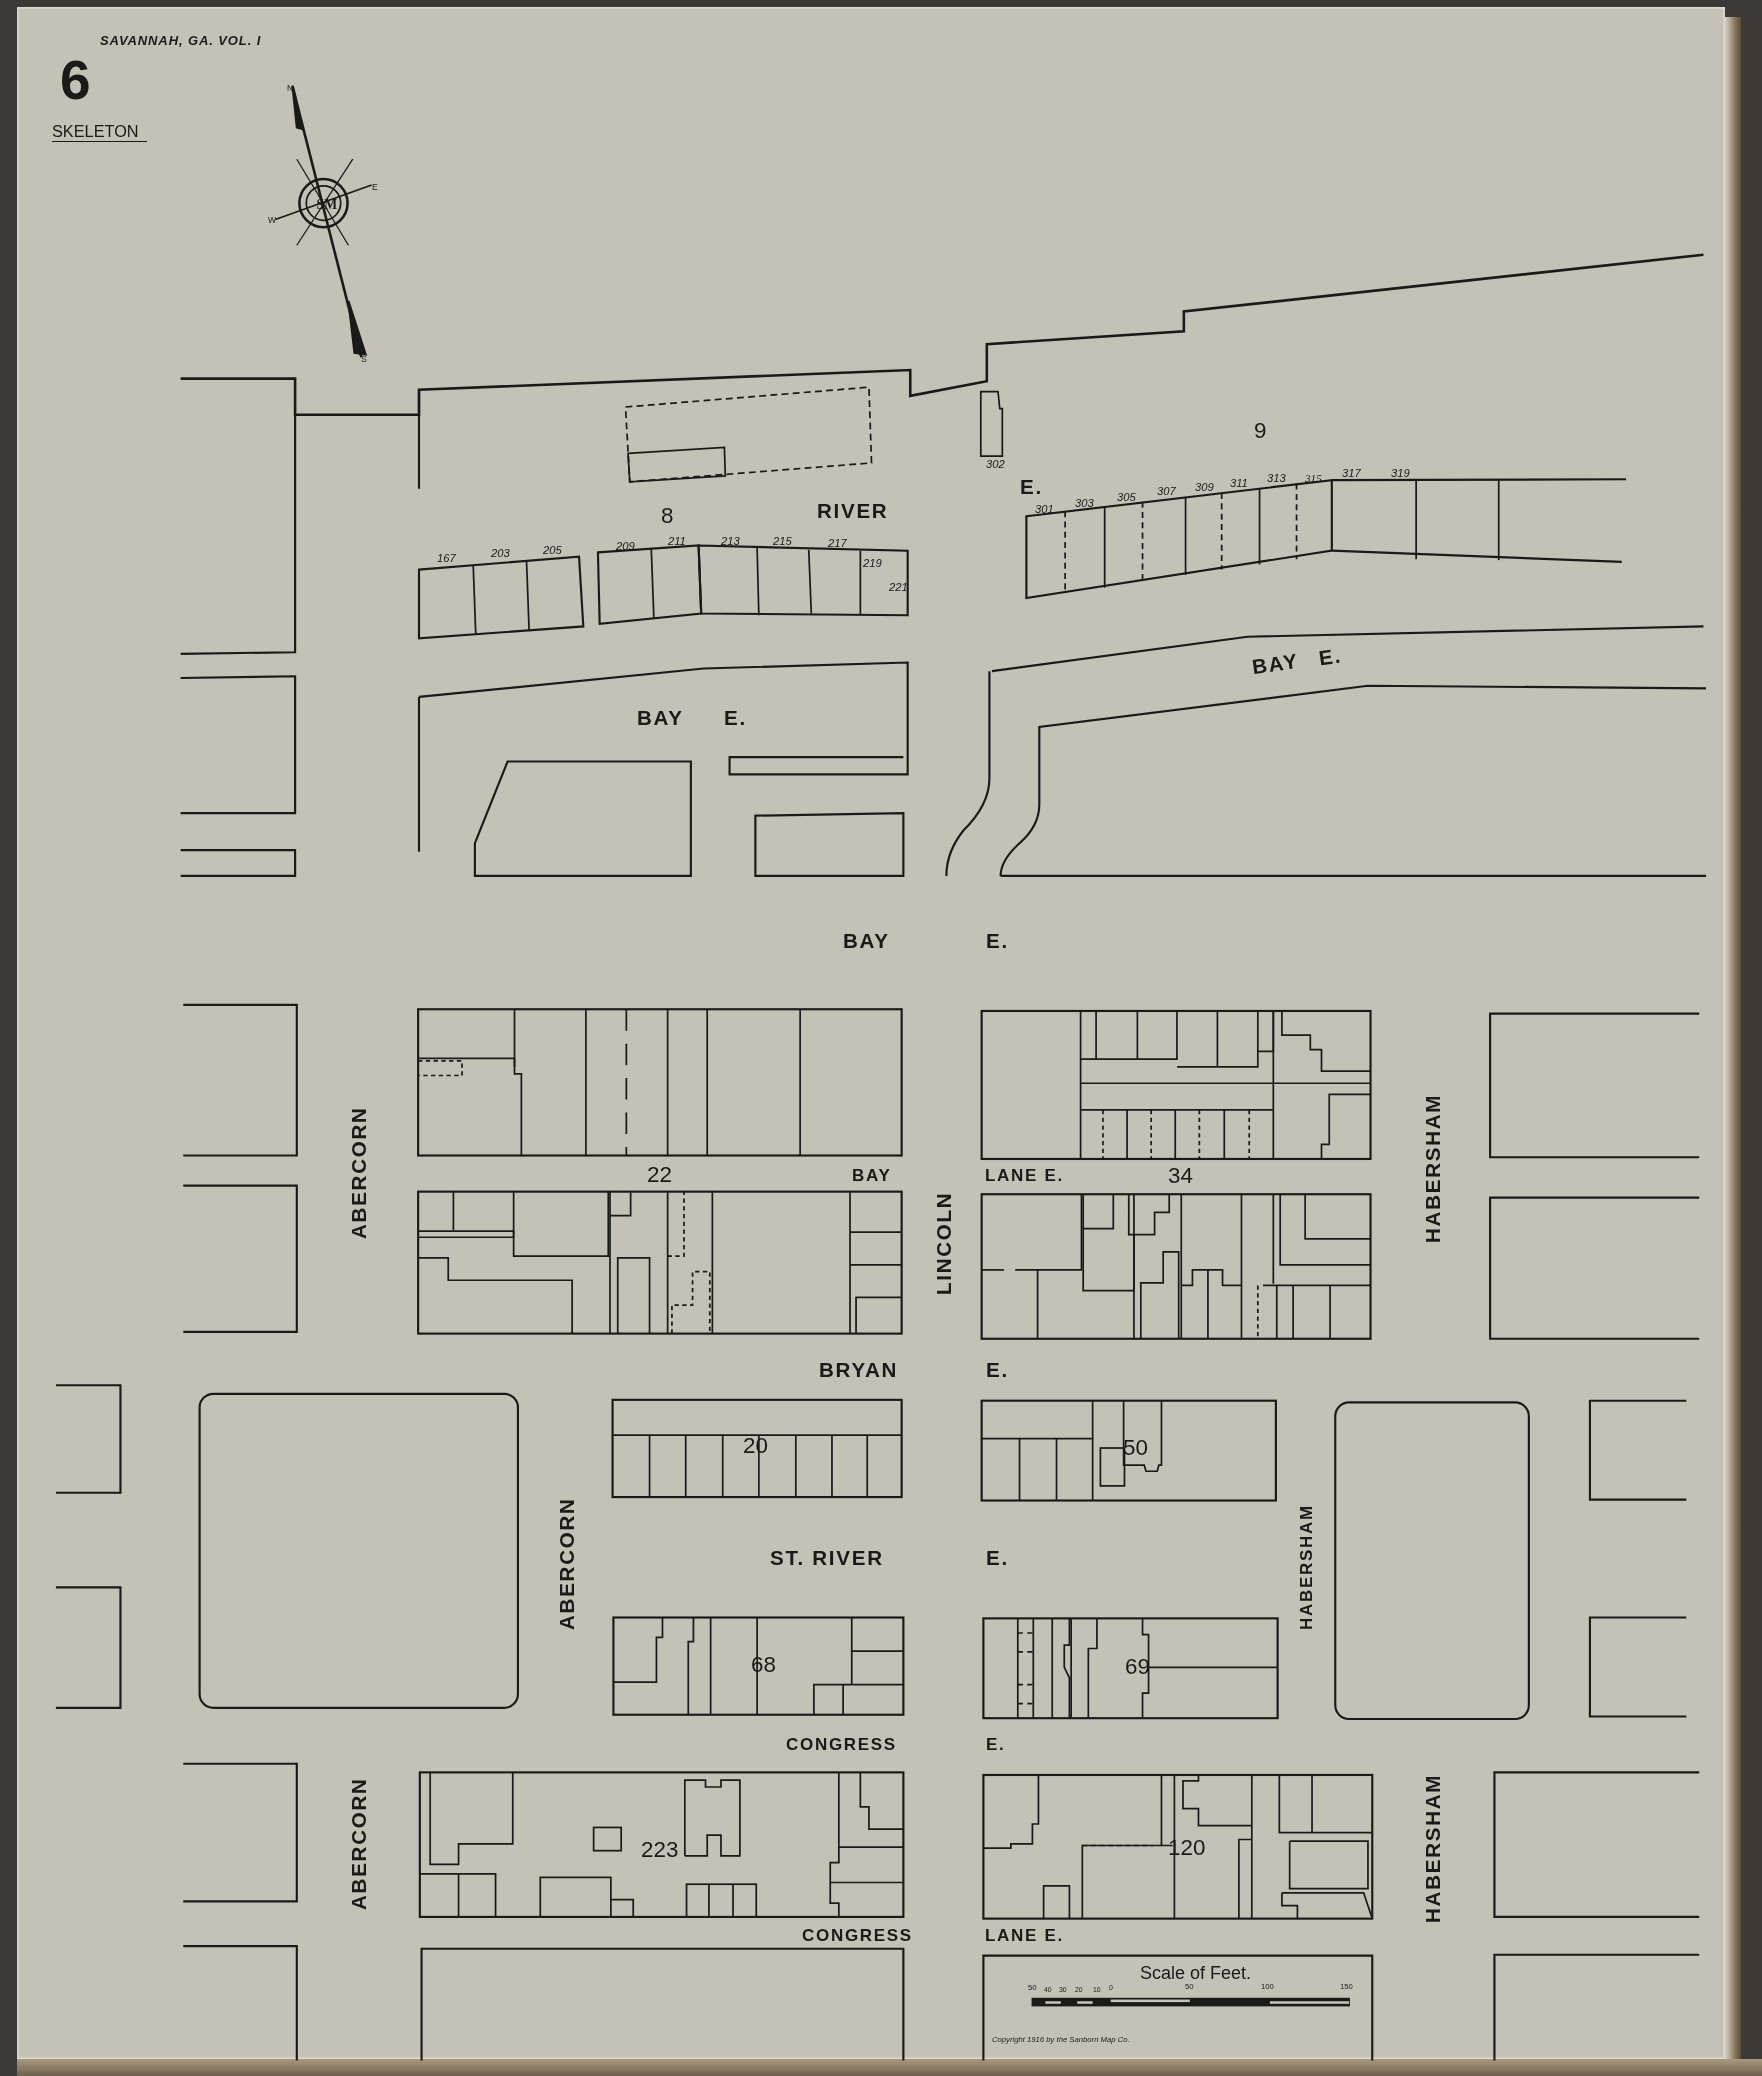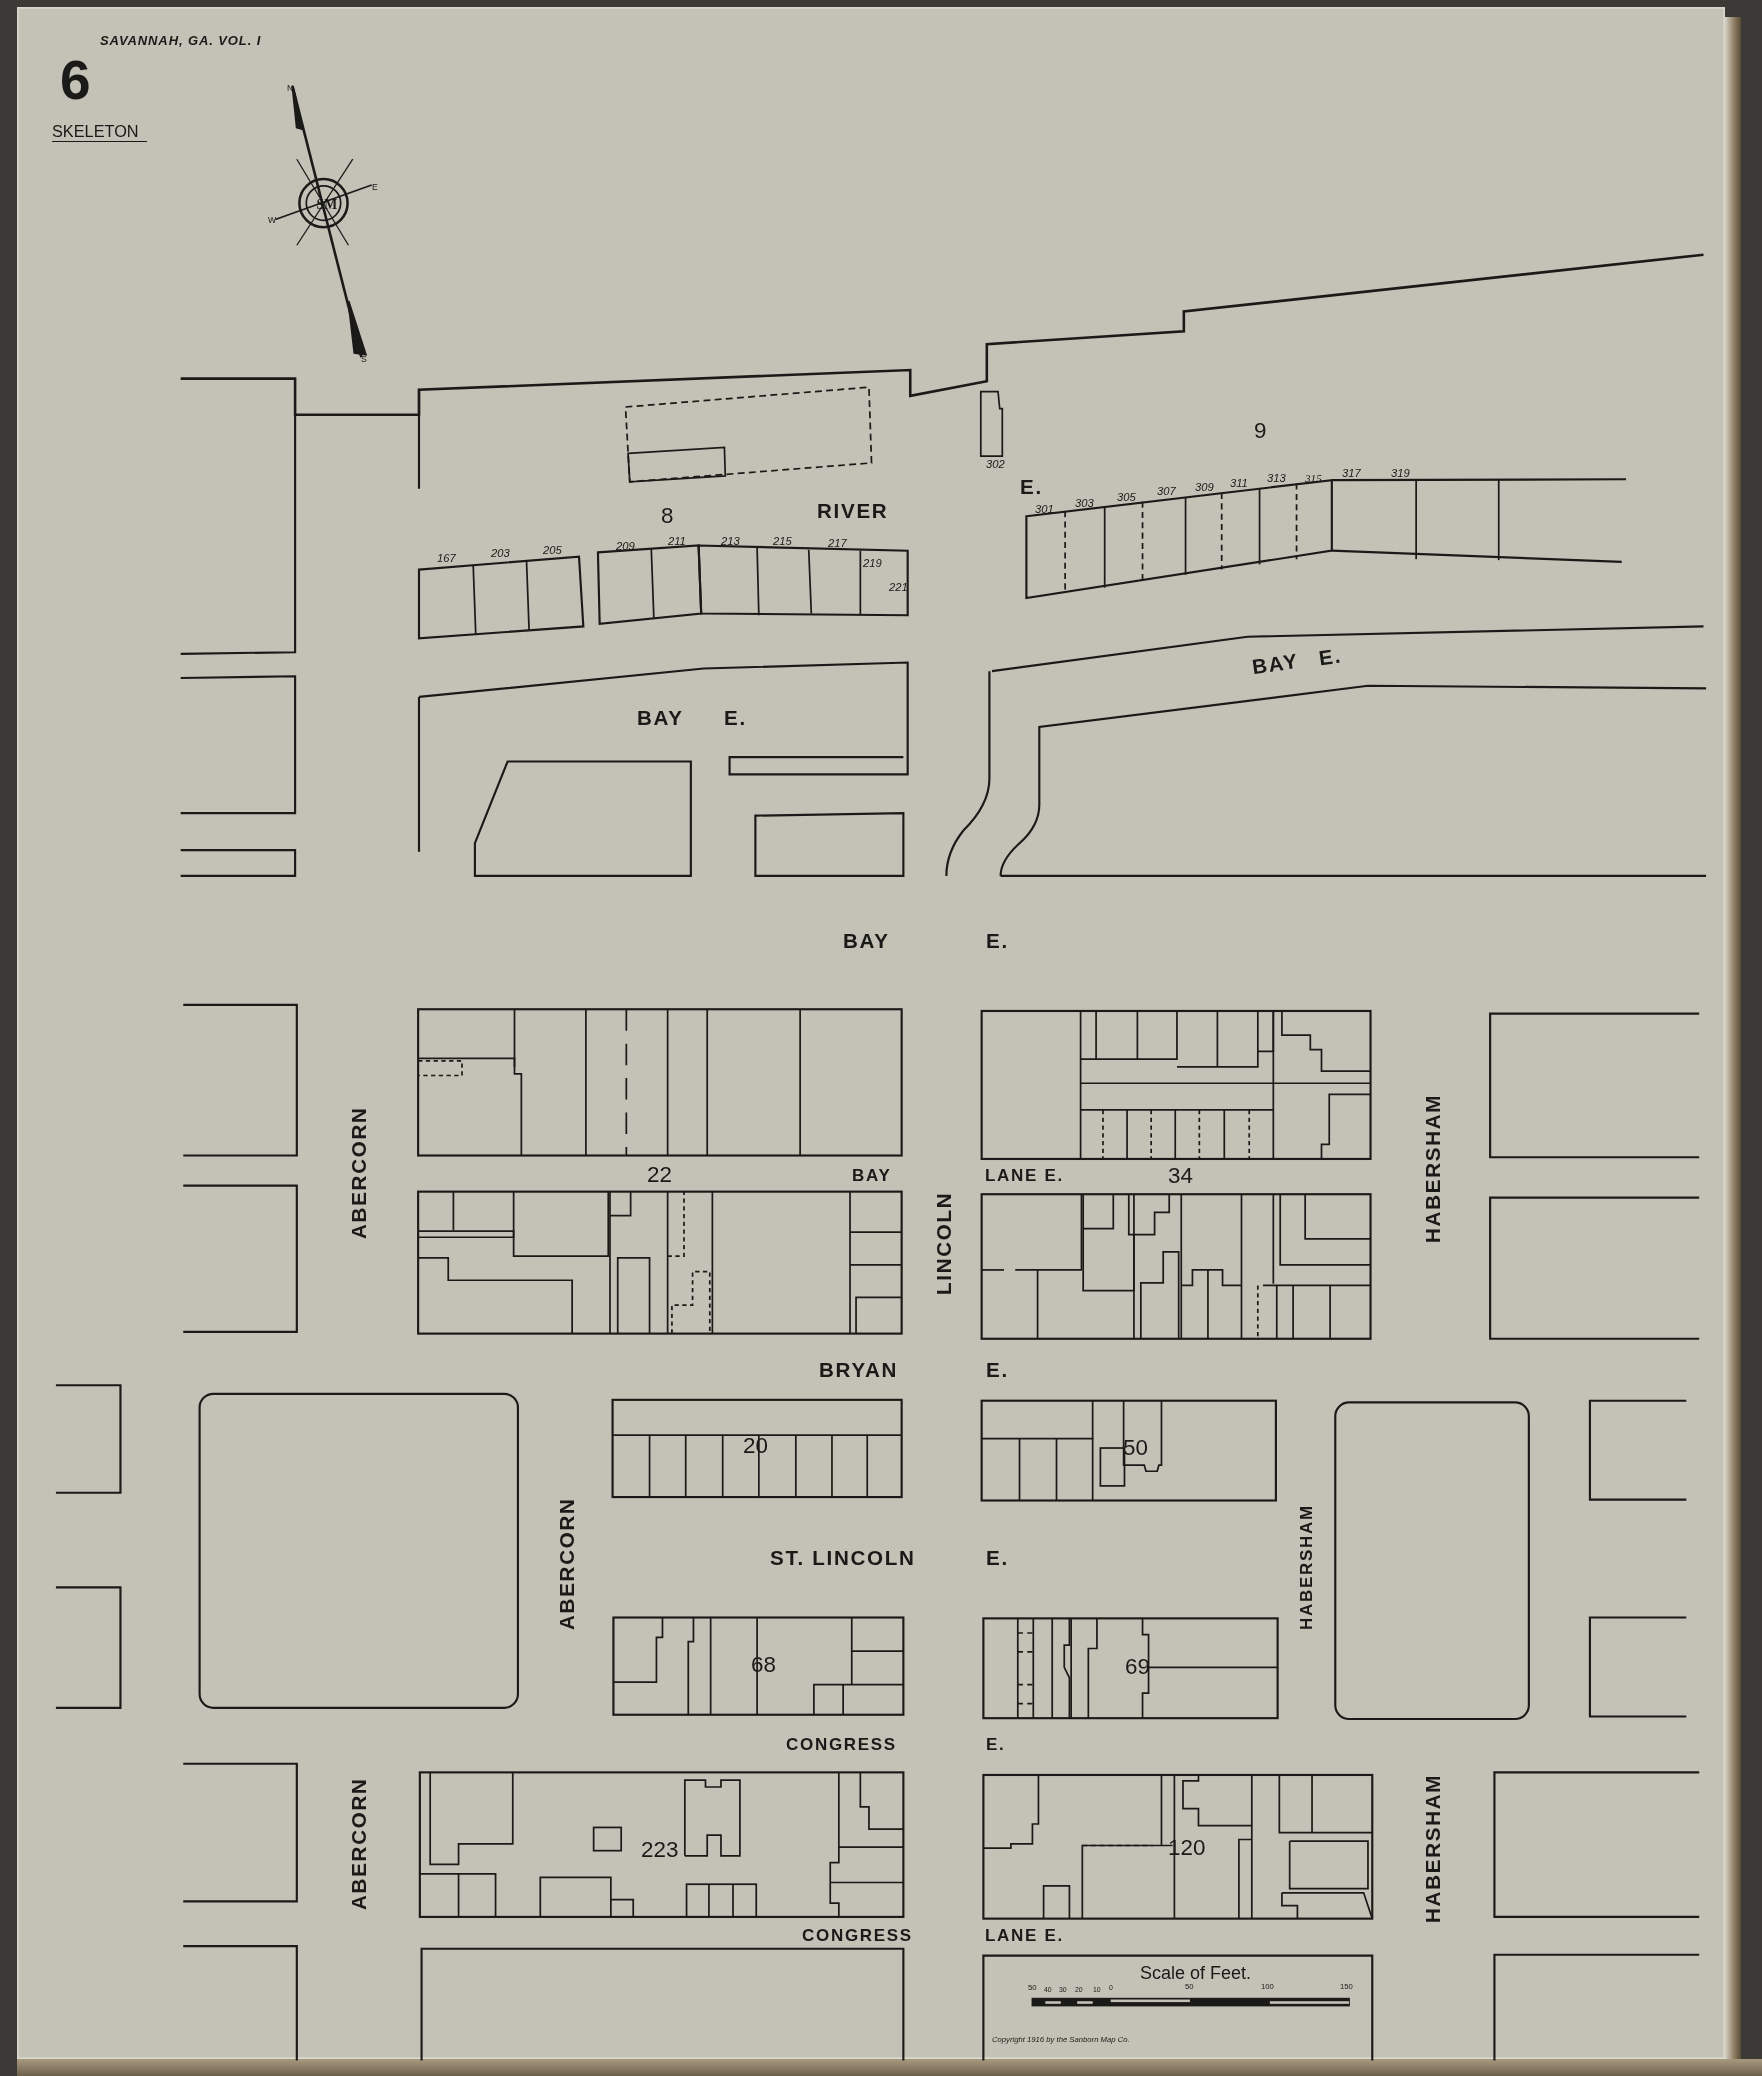--- a/index.html
+++ b/index.html
@@ -295,21 +295,21 @@
 <div class="lbl street" style="left:637px;top:706px;">BAY</div>
 <div class="lbl street" style="left:724px;top:706px;">E.</div>
 <div class="lbl street" style="left:1252px;top:652px;transform:rotate(-8deg);">BAY</div>
 <div class="lbl street" style="left:1319px;top:645px;transform:rotate(-8deg);">E.</div>
 <div class="lbl street" style="left:843px;top:929px;">BAY</div>
 <div class="lbl street" style="left:986px;top:929px;">E.</div>
 <div class="lbl street" style="left:852px;top:1166px;font-size:17px;">BAY</div>
 <div class="lbl street" style="left:985px;top:1166px;font-size:17px;">LANE  E.</div>
 <div class="lbl street" style="left:819px;top:1358px;">BRYAN</div>
 <div class="lbl street" style="left:986px;top:1358px;">E.</div>
-<div class="lbl street" style="left:770px;top:1546px;">ST. LINCOLN</div>
+<div class="lbl street" style="left:770px;top:1546px;">ST. RIVER</div>
 <div class="lbl street" style="left:986px;top:1546px;">E.</div>
 <div class="lbl street" style="left:786px;top:1735px;font-size:17px;">CONGRESS</div>
 <div class="lbl street" style="left:986px;top:1735px;font-size:17px;">E.</div>
 <div class="lbl street" style="left:802px;top:1926px;font-size:17px;">CONGRESS</div>
 <div class="lbl street" style="left:985px;top:1926px;font-size:17px;">LANE  E.</div>
 
 <div class="lbl street vert" style="left:347px;top:1239px;">ABERCORN</div>
 <div class="lbl street vert" style="left:555px;top:1630px;">ABERCORN</div>
 <div class="lbl street vert" style="left:347px;top:1910px;">ABERCORN</div>
 <div class="lbl street vert" style="left:932px;top:1295px;">LINCOLN</div>

